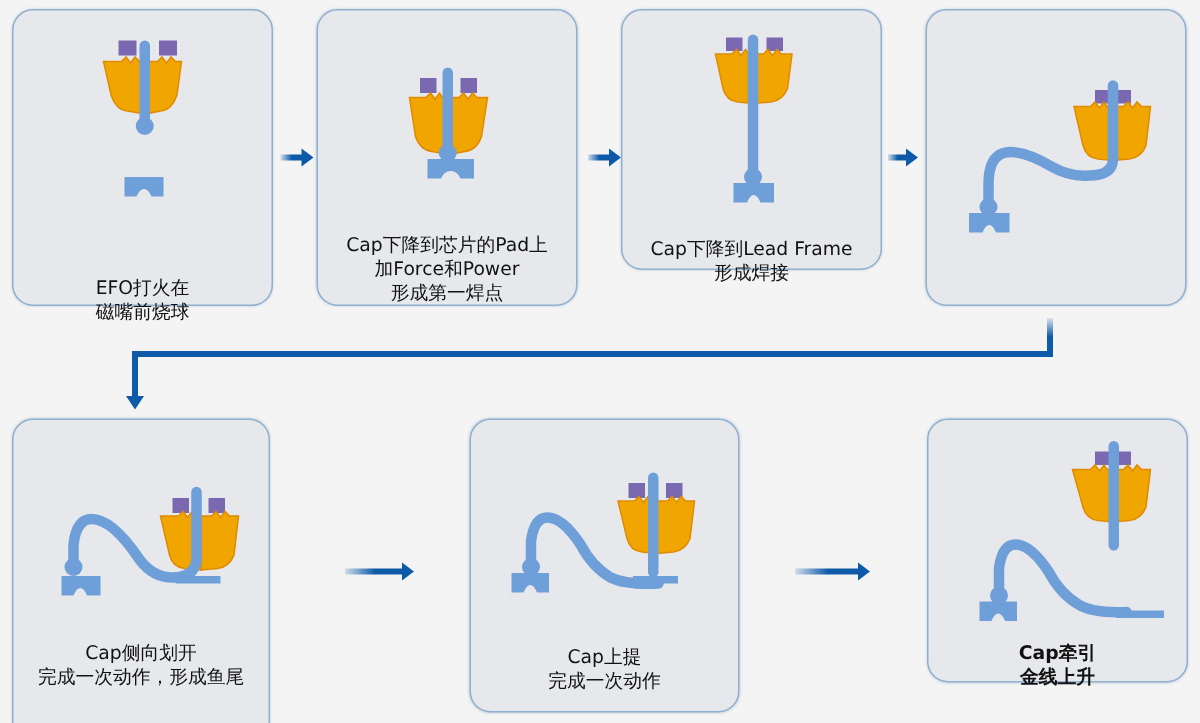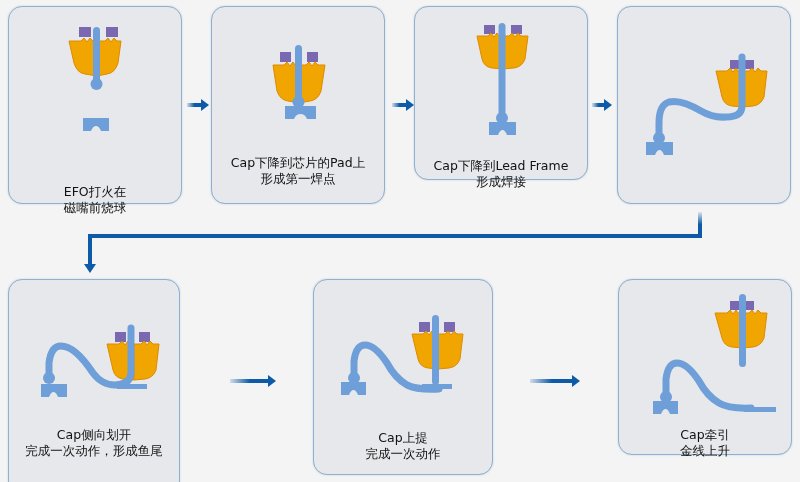--- a/index.html
+++ b/index.html
@@ -77,20 +77,21 @@
       <rect x="306" y="51" width="11" height="10" fill="#7a68b0"></rect>
       <path d="M272,64 L283,64 L286,61 L289,65 L292,61 L294,64 L298,64 L298,102 L287,100 Q279,99 276,90 Z" fill="#f0a500" stroke="#e08a00" stroke-width="1"></path>
       <path d="M298,64 L305,64 L308,61 L311,65 L314,61 L317,64 L324,64 L320,90 Q317,99 309,100 L298,102 Z" fill="#f0a500" stroke="#e08a00" stroke-width="1"></path>
       <rect x="294" y="44" width="7" height="58" rx="3.5" fill="#6f9fd8"></rect>
       <circle cx="297.5" cy="101" r="6" fill="#6f9fd8"></circle>
       <path d="M284,105 L315,105 L315,118 L306,118 Q304,113 299.5,113 Q295,113 293,118 L284,118 Z" fill="#6f9fd8"></path>
     </g>
   </svg>
   <div class="cap" style="top:137px;margin-top:11px;">
     <div>Cap下降到芯片的Pad上</div>
+    <div>加Force和Power</div>
     <div>形成第一焊点</div>
   </div>
 </div>
 
 <div class="card" style="left:414px;top:6px;width:174px;height:174px;">
   <svg width="174" height="198">
     <g transform="translate(-414,-6)">
       <rect x="483" y="24" width="11" height="9" fill="#7a68b0"></rect>
       <rect x="510" y="24" width="11" height="9" fill="#7a68b0"></rect>
       <path d="M476,35 L487,35 L490,32 L493,36 L496,32 L498,35 L501,35 L501,68 L491,67 Q483,66 481,58 Z" fill="#f0a500" stroke="#e08a00" stroke-width="1"></path>
@@ -151,21 +152,21 @@
       <circle cx="353" cy="377" r="6" fill="#6f9fd8"></circle>
       <path d="M340,381 L365,381 L365,394 L357,394 Q355,389 352.5,389 Q350,389 348,394 L340,394 Z" fill="#6f9fd8"></path>
     </g>
   </svg>
   <div class="cap" style="top:150px;">
     <div>Cap上提</div>
     <div>完成一次动作</div>
   </div>
 </div>
 
-<div class="card" style="left:618px;top:279px;width:174px;height:176px;">
+<div class="card" style="left:618px;top:279px;width:174px;height:176px;font-weight:bold;">
   <svg width="174" height="196">
     <g transform="translate(-618,-279)">
       <rect x="729" y="300" width="24" height="9" fill="#7a68b0"></rect>
       <path d="M714,312 L726,312 L729,309 L732,313 L735,309 L737,312 L741,312 L741,347 L731,346 Q723,345 721,337 Z" fill="#f0a500" stroke="#e08a00" stroke-width="1"></path>
       <path d="M741,312 L748,312 L751,309 L754,313 L757,309 L760,312 L766,312 L763,337 Q760,345 752,346 L741,347 Z" fill="#f0a500" stroke="#e08a00" stroke-width="1"></path>
       <rect x="738" y="293" width="7" height="73" rx="3.5" fill="#6f9fd8"></rect>
       <rect x="743" y="406" width="32" height="5" fill="#6f9fd8"></rect>
       <path d="M750,407 Q728,408 718,402 Q706,395 698,380 Q686,362 676,362 Q667,362 665,378 L665,396" fill="none" stroke="#6f9fd8" stroke-width="7" stroke-linecap="round"></path>
       <circle cx="665" cy="396" r="6" fill="#6f9fd8"></circle>
       <path d="M652,400 L677,400 L677,413 L669,413 Q667,408 664.5,408 Q662,408 660,413 L652,413 Z" fill="#6f9fd8"></path>

